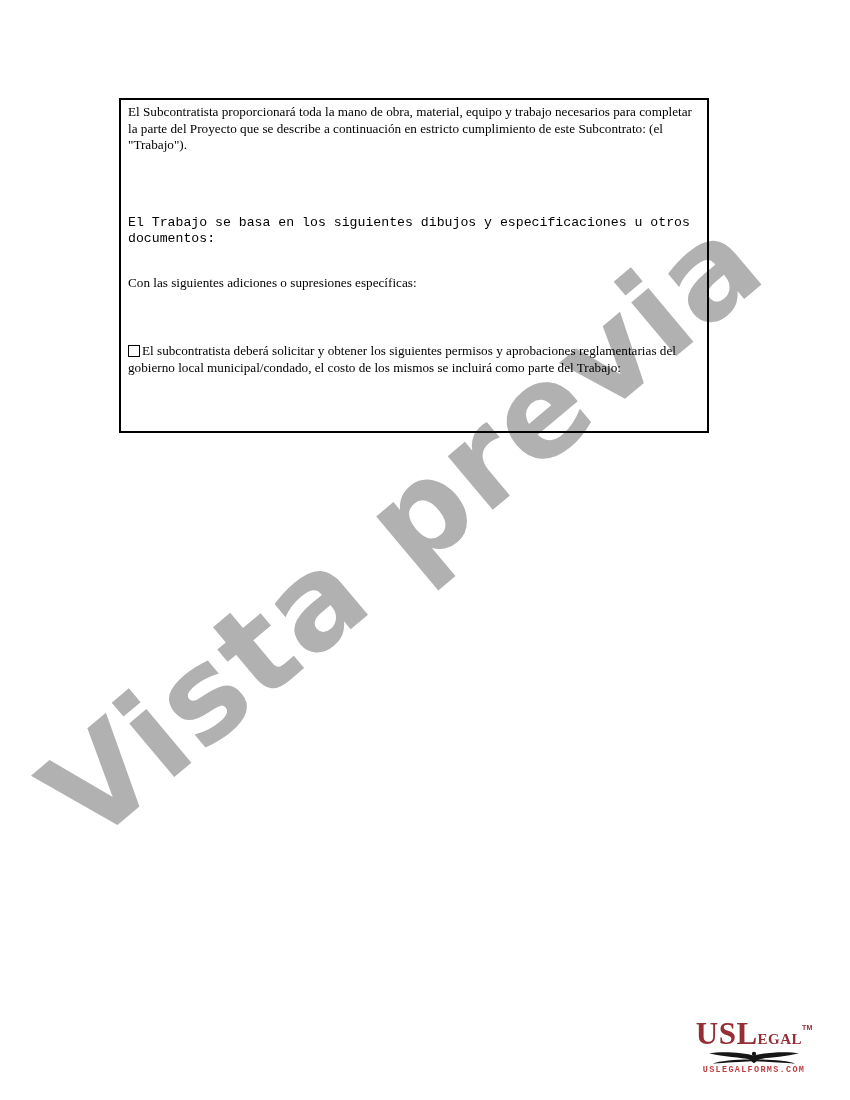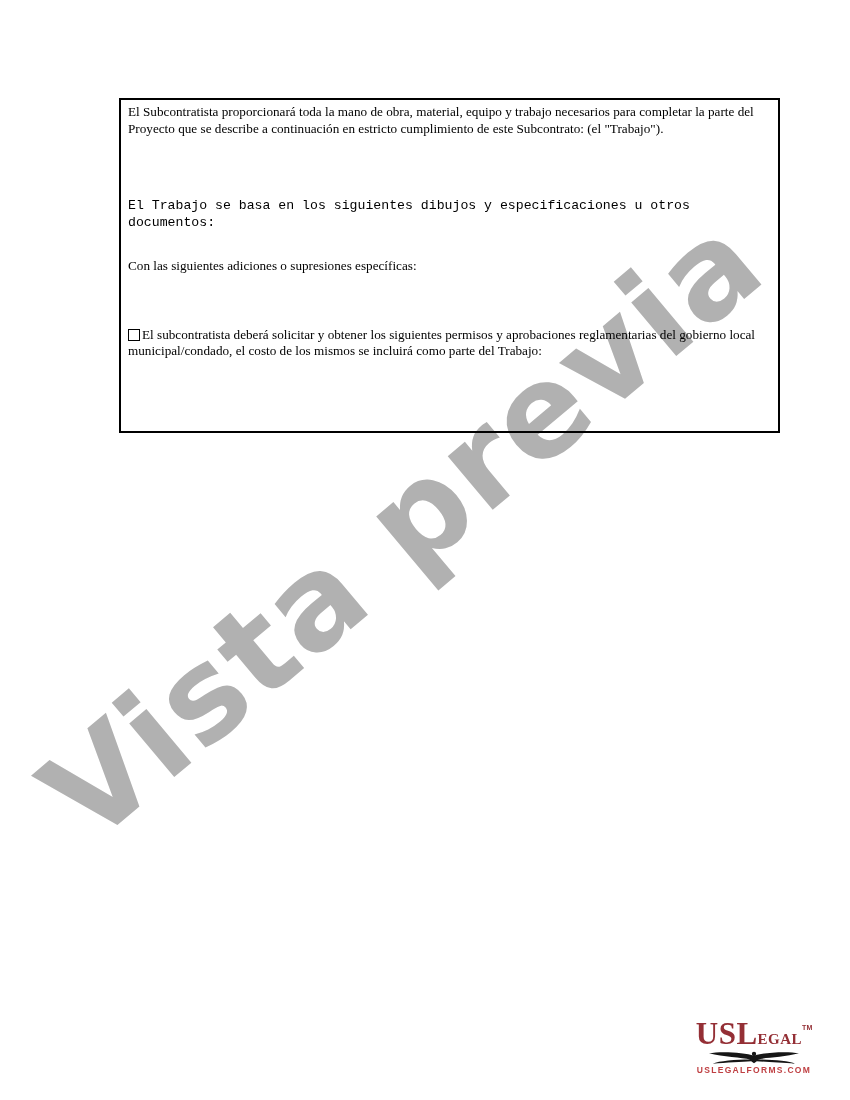--- a/index.html
+++ b/index.html
@@ -27,21 +27,21 @@
     white-space: nowrap;
     z-index: 0;
     user-select: none;
   }
 
   
   .doc-box {
     position: absolute;
     left: 119px;
     top: 98px;
-    width: 661px;
+    width: 590px;
     height: 335px;
     border: 2px solid #000000;
     background: transparent;
     z-index: 1;
     padding: 4px 9px 0 7px;
     font-size: 13.2px;
     line-height: 16.5px;
     color: #000000;
   }
   .doc-box p { margin: 0; }
@@ -80,21 +80,21 @@
   .logo-small { font-size: 15px; letter-spacing: 0.5px; }
   .logo-tm {
     font-size: 7px;
     vertical-align: 14px;
     letter-spacing: 0;
     font-family: "Liberation Sans", sans-serif;
   }
   .logo-eagle { margin-top: -2px; height: 15px; }
   .logo-url {
     margin-top: -1px;
-    font-family: Liberation Sans, sans-serif;
+    font-family: Liberation Mono, monospace;
     font-weight: bold;
     font-size: 8.5px;
     letter-spacing: 1.3px;
     color: #bf4043;
     white-space: nowrap;
   }
 </style>
 </head>
 <body>
 

